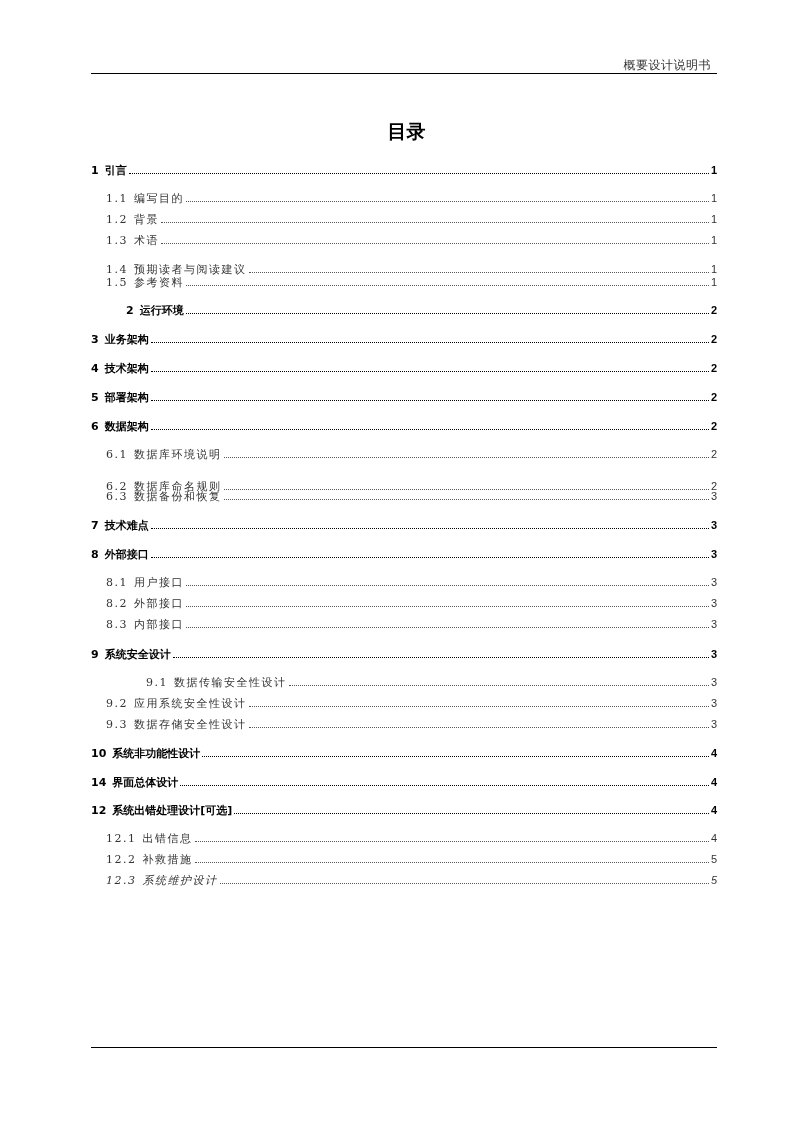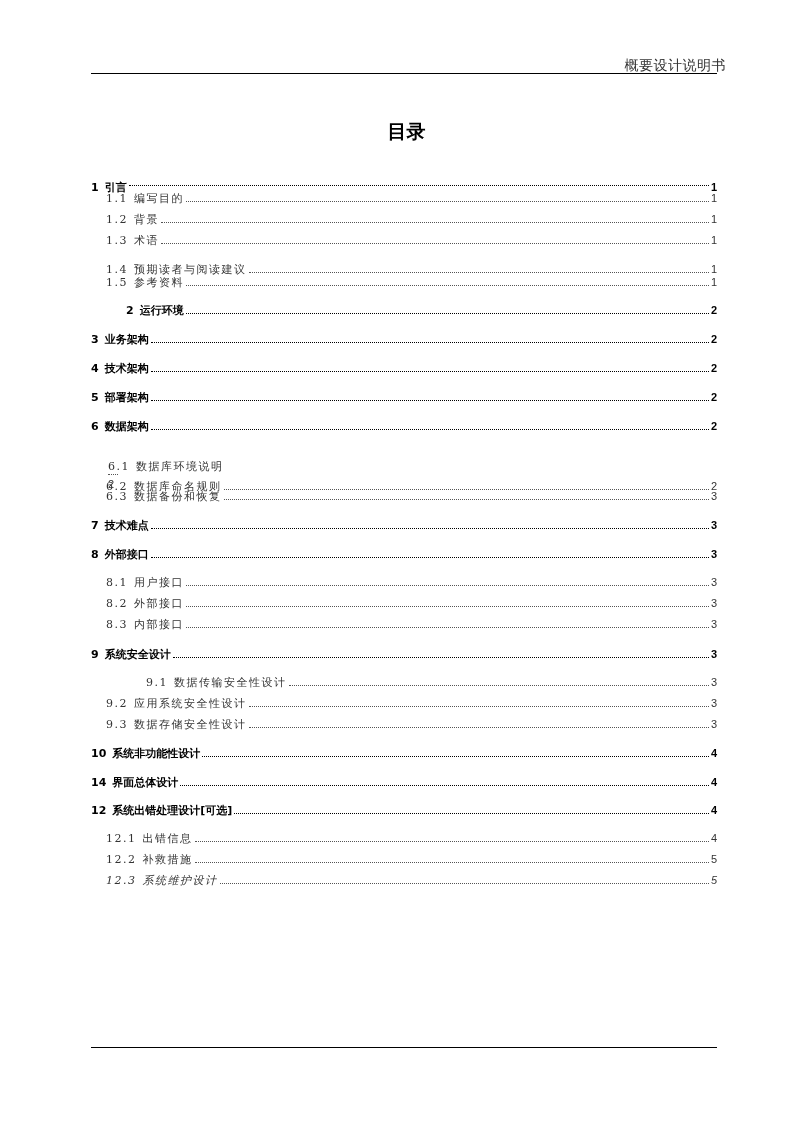--- a/index.html
+++ b/index.html
@@ -1,18 +1,18 @@
 <!DOCTYPE html>
 <html><head>
 <meta charset="utf-8">
 <style>
   html, body { margin: 0; padding: 0; background: #ffffff; }
   body { width: 793px; height: 1122px; position: relative; overflow: hidden;
          font-family: "DejaVu Sans", sans-serif; color: #000; }
-  .header-text { position: absolute; right: 67px; top: 57px; font-size: 14px;
+  .header-text { position: absolute; right: 82px; top: 57px; font-size: 12px;
                  color: #333; letter-spacing: 0.5px; font-family: "DejaVu Serif", serif; }
   .header-line { position: absolute; left: 91px; top: 73px; width: 626px; height: 0;
                  border-top: 1.2px solid #000; }
   .footer-line { position: absolute; left: 91px; top: 1047px; width: 626px; height: 0;
                  border-top: 1.2px solid #000; }
   .title { position: absolute; left: 0; width: 813px; top: 119px; text-align: center;
            font-size: 19px; font-weight: bold; font-family: "DejaVu Sans", sans-serif; }
   .toc { position: absolute; left: 0; top: 0; width: 793px; }
   .entry { position: absolute; display: flex; align-items: baseline; right: 76px; }
   .entry.l1 { left: 91px; font-weight: bold; font-size: 11px; height: 16px; }
@@ -29,21 +29,21 @@
 <body>
 
 <div>
   <div class="header-text">概要设计说明书</div>
   <div class="header-line"></div>
 </div>
 
 <div class="title">目录</div>
 
 <div class="toc" id="toc">
-    <div class="entry l1" style="top: 179px; align-items: center;">
+    <div class="entry l1" style="top: 163px;">
       <span class="label"><span class="num">1</span><span class="text">引言</span></span>
       <span class="dots"></span>
       <span class="page">1</span>
     </div>
     <div class="entry l2" style="top: 191px;">
       <span class="label"><span class="num">1.1</span><span class="text">编写目的</span></span>
       <span class="dots"></span>
       <span class="page">1</span>
     </div>
     <div class="entry l2" style="top: 212px;">
@@ -84,21 +84,21 @@
     <div class="entry l1" style="top: 390px;">
       <span class="label"><span class="num">5</span><span class="text">部署架构</span></span>
       <span class="dots"></span>
       <span class="page">2</span>
     </div>
     <div class="entry l1" style="top: 419px;">
       <span class="label"><span class="num">6</span><span class="text">数据架构</span></span>
       <span class="dots"></span>
       <span class="page">2</span>
     </div>
-    <div class="entry l2" style="top: 459px; flex-direction: column;">
+    <div class="entry l2" style="top: 447px;">
       <span class="label"><span class="num">6.1</span><span class="text">数据库环境说明</span></span>
       <span class="dots"></span>
       <span class="page">2</span>
     </div>
     <div class="entry l2" style="top: 479px;">
       <span class="label"><span class="num">6.2</span><span class="text">数据库命名规则</span></span>
       <span class="dots"></span>
       <span class="page">2</span>
     </div>
     <div class="entry l2" style="top: 489px;">

